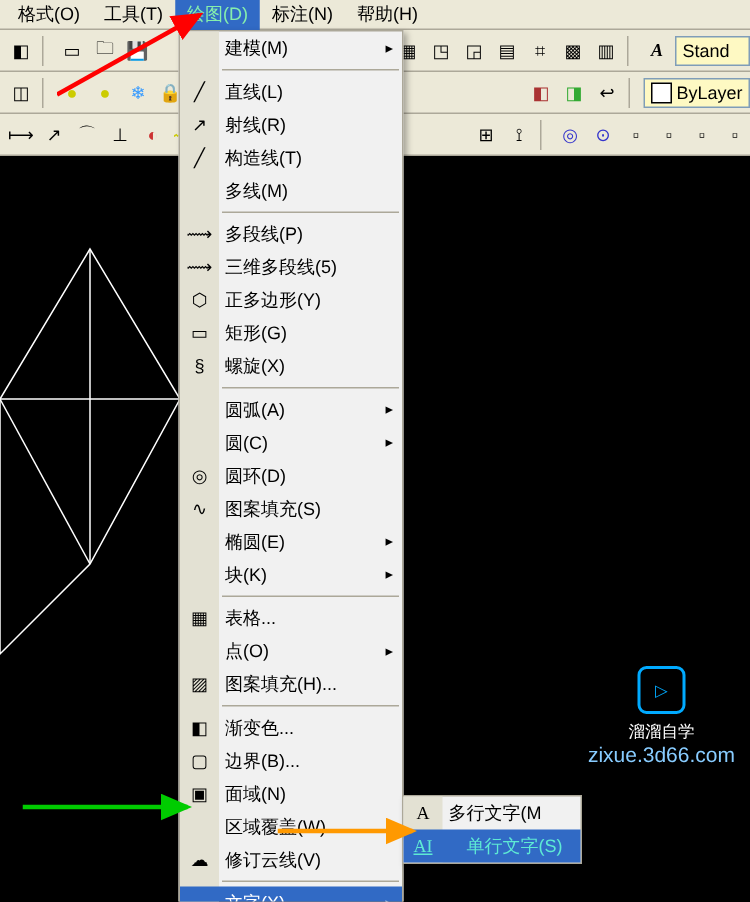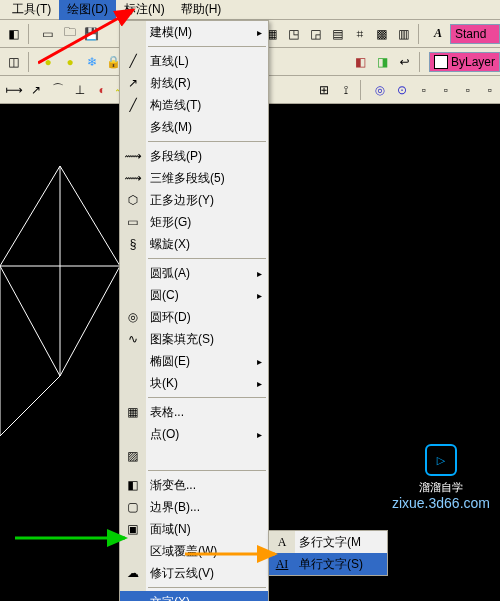--- a/index.html
+++ b/index.html
@@ -19,21 +19,21 @@
     align-items: center;
     padding-left: 4px;
     border-bottom: 1px solid #aca899;
   }
   .menubar-item {
     padding: 2px 8px;
     cursor: pointer;
   }
   .menubar-item.active {
     background: #316ac5;
-    color: #000000;
+    color: #86efac;
     border: 1px solid #316ac5;
     padding: 1px 7px;
   }
   .toolbar {
     background: #ece9d8;
     height: 28px;
     display: flex;
     align-items: center;
     border-bottom: 1px solid #aca899;
     padding-left: 4px;
@@ -41,21 +41,21 @@
   }
   .tb-icon {
     width: 20px; height: 20px;
     display: inline-flex;
     align-items: center; justify-content: center;
     border: 1px solid transparent;
   }
   .tb-sep { width: 6px; height: 20px; border-left: 1px solid #aca899; margin: 0 2px; }
   .tb-text {
     border: 1px solid #7f9db9;
-    background: #ec4899;
+    background: #fef9c3;
     height: 20px;
     padding: 0 4px;
     display: inline-flex;
     align-items: center;
     min-width: 50px;
   }
   .tb-swatch {
     width: 14px; height: 14px; background: #fff; border: 1px solid #000;
   }
   .canvas {
@@ -116,21 +116,22 @@
     left: 268px;
     width: 120px;
     background: #f1f1f1;
     border: 1px solid #aca899;
     box-shadow: 2px 2px 4px rgba(0,0,0,0.3);
     z-index: 110;
   }
   .submenu .menu-strip { width: 26px; }
   .submenu .menu-item.selected {
     background: #316ac5;
-    color: #000000;
+    color: #5eead4;
+    justify-content: center;
   }
   
   .arrow-red {
     position: absolute;
     top: 8px; left: 38px;
     z-index: 200;
   }
   .arrow-green {
     position: absolute;
     bottom: 48px; left: 15px;
@@ -155,20 +156,21 @@
     border-radius: 6px;
     margin: 0 auto 4px;
     display: flex; align-items: center; justify-content: center;
     color: #0af;
   }
 </style>
 </head>
 <body>
 
 <div class="menubar">
+  <div class="menubar-item">格式(O)</div>
   <div class="menubar-item">工具(T)</div>
   <div class="menubar-item active">绘图(D)</div>
   <div class="menubar-item">标注(N)</div>
   <div class="menubar-item">帮助(H)</div>
 </div>
 
 <div class="toolbar">
   <span class="tb-icon">◧</span>
   <span class="tb-sep"></span>
   <span class="tb-icon">▭</span>
@@ -312,20 +314,21 @@
   <div class="menu-item">
     <span class="menu-icon">▦</span>
     <span>表格...</span>
   </div>
   <div class="menu-item">
     <span>点(O)</span>
     <span class="menu-arrow">▸</span>
   </div>
   <div class="menu-item">
     <span class="menu-icon">▨</span>
+    <span>图案填充(H)...</span>
   </div>
   <div class="menu-sep"></div>
 
   <div class="menu-item">
     <span class="menu-icon">◧</span>
     <span>渐变色...</span>
   </div>
   <div class="menu-item">
     <span class="menu-icon">▢</span>
     <span>边界(B)...</span>

